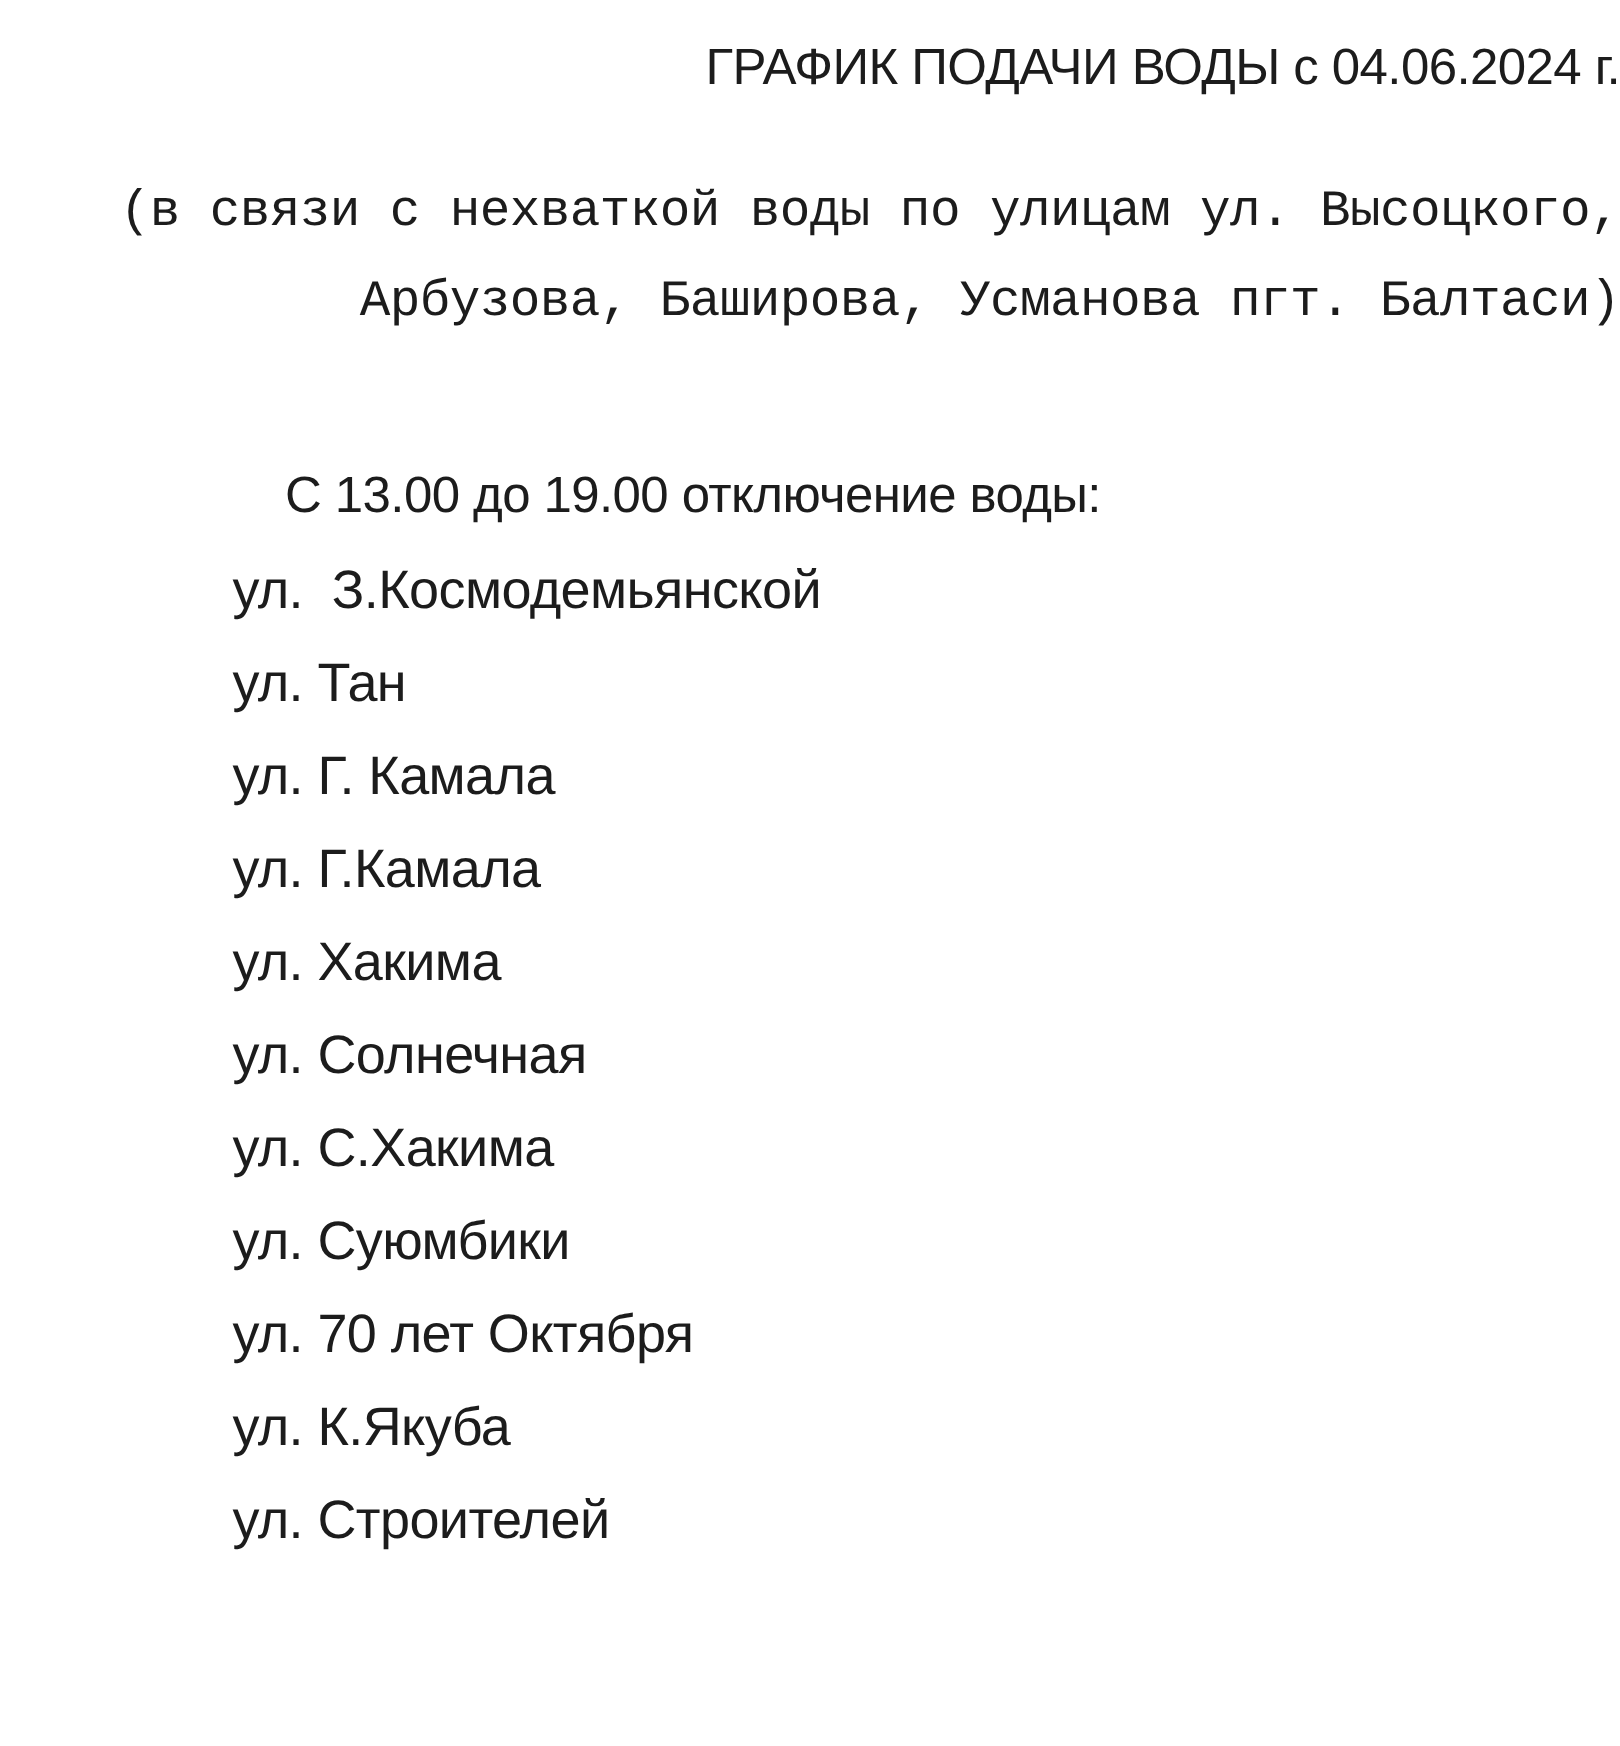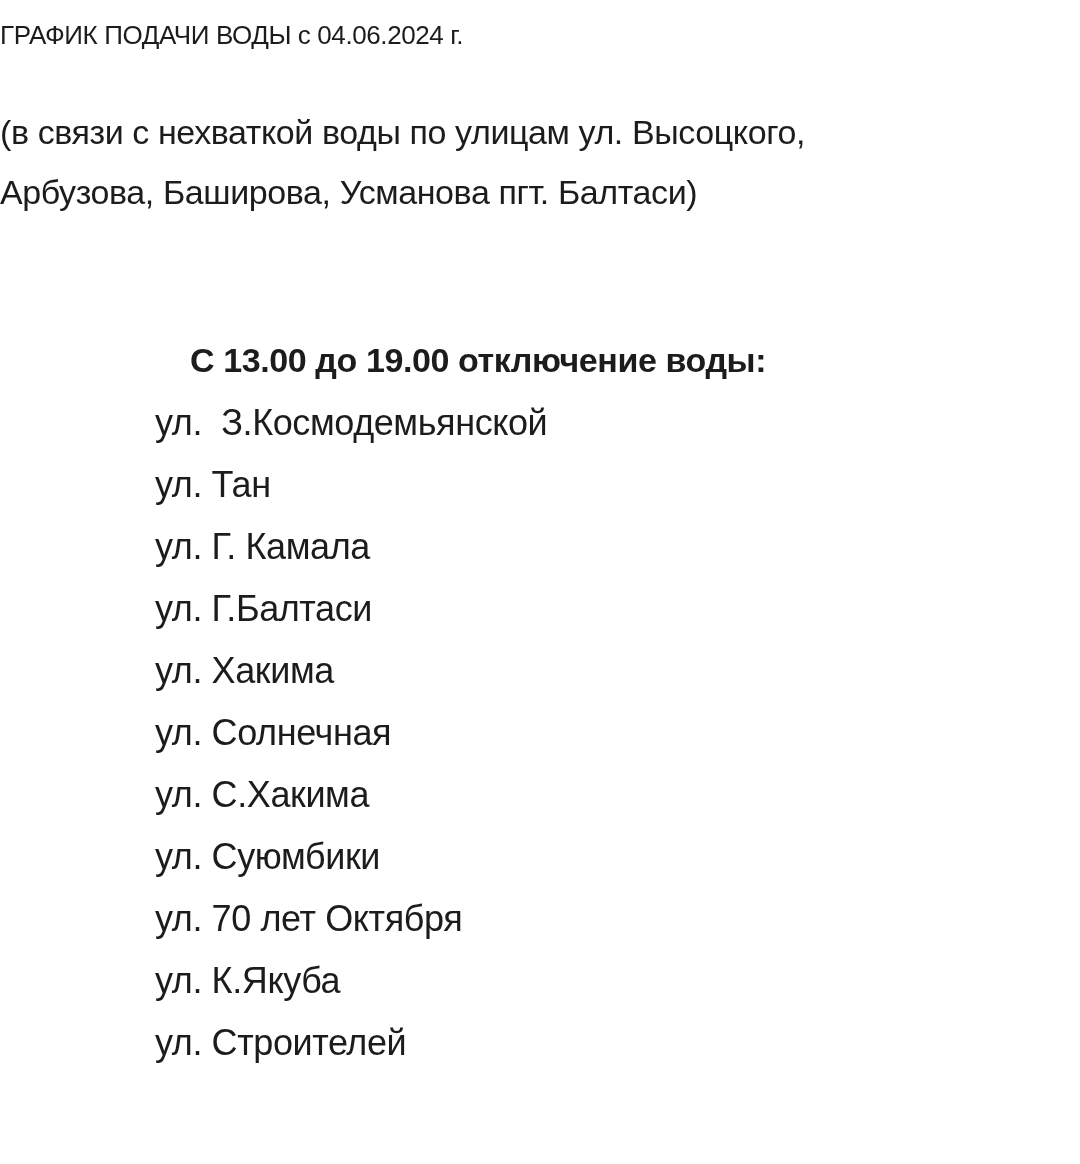--- a/index.html
+++ b/index.html
@@ -11,43 +11,44 @@
     position: relative;
     width: 1080px;
     height: 1164px;
     background: #ffffff;
     color: #1c1c1c;
     font-family: "Liberation Sans", sans-serif;
     overflow: hidden;
     letter-spacing: -0.4px;
   }
   .doc-title {
-    padding-top: 14px;
-    font-size: 26px;
+    padding-top: 24px;
+    font-size: 34px;
     line-height: 42px;
-    text-align: left;
+    text-align: right;
     font-weight: 400;
     white-space: pre-wrap;
   }
   .doc-subtitle {
     margin-top: 46px;
     font-size: 34px;
     line-height: 60px;
-    text-align: left;
+    text-align: right;
     font-weight: 400;
+    font-family: Liberation Mono, monospace;
   }
   .subtitle-line {
     white-space: pre-wrap;
   }
   .section-heading {
-    margin-top: 116px;
+    margin-top: 76px;
     margin-left: 190px;
     font-size: 34px;
     line-height: 44px;
-    font-weight: 700;
+    font-weight: 400;
     white-space: pre-wrap;
   }
   .street-list {
     margin: 10px 0 0 155px;
     padding: 0;
     list-style: none;
     font-size: 36px;
     line-height: 62px;
     font-weight: 400;
   }
@@ -66,21 +67,21 @@
     <div class="subtitle-line">(в связи с нехваткой воды по улицам ул. Высоцкого,</div>
     <div class="subtitle-line">Арбузова, Баширова, Усманова пгт. Балтаси)</div>
   </div>
 
   <div class="section-heading">С 13.00 до 19.00 отключение воды:</div>
 
   <ul class="street-list">
       <li class="street-item">ул.  З.Космодемьянской</li>
       <li class="street-item">ул. Тан</li>
       <li class="street-item">ул. Г. Камала</li>
-      <li class="street-item">ул. Г.Балтаси</li>
+      <li class="street-item">ул. Г.Камала</li>
       <li class="street-item">ул. Хакима</li>
       <li class="street-item">ул. Солнечная</li>
       <li class="street-item">ул. С.Хакима</li>
       <li class="street-item">ул. Суюмбики</li>
       <li class="street-item">ул. 70 лет Октября</li>
       <li class="street-item">ул. К.Якуба</li>
       <li class="street-item">ул. Строителей</li>
     </ul>
 
 </div>

